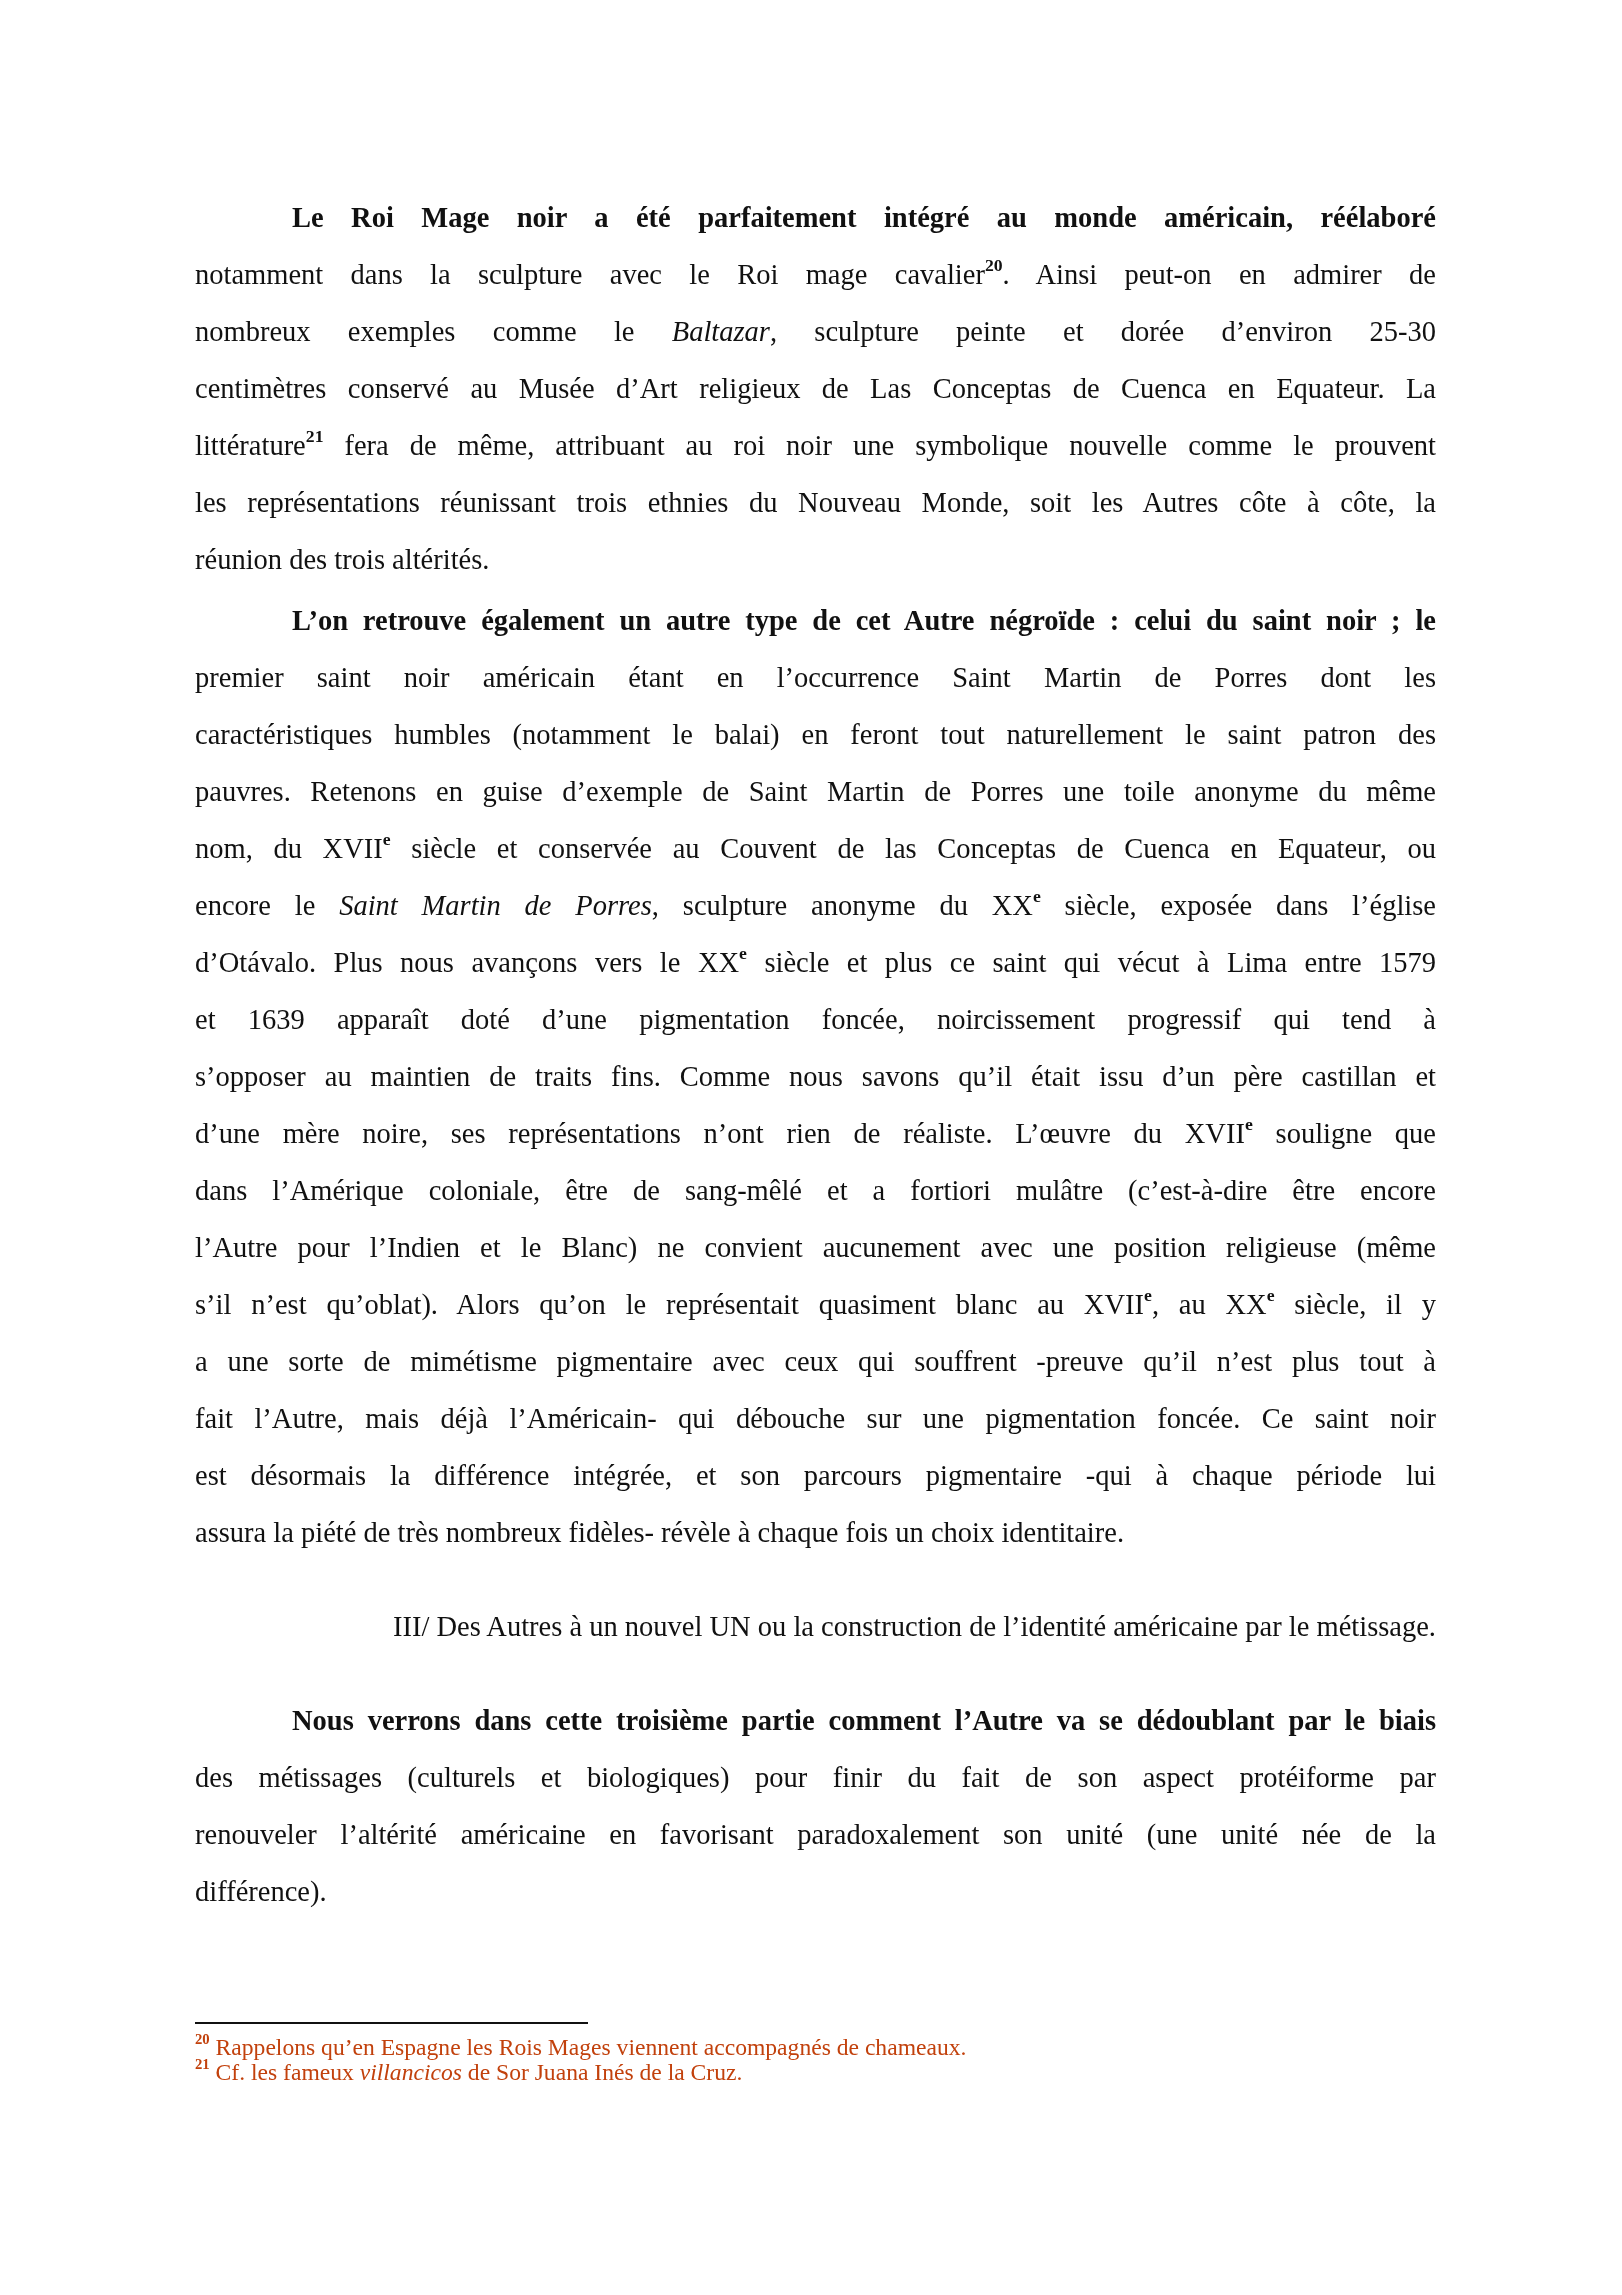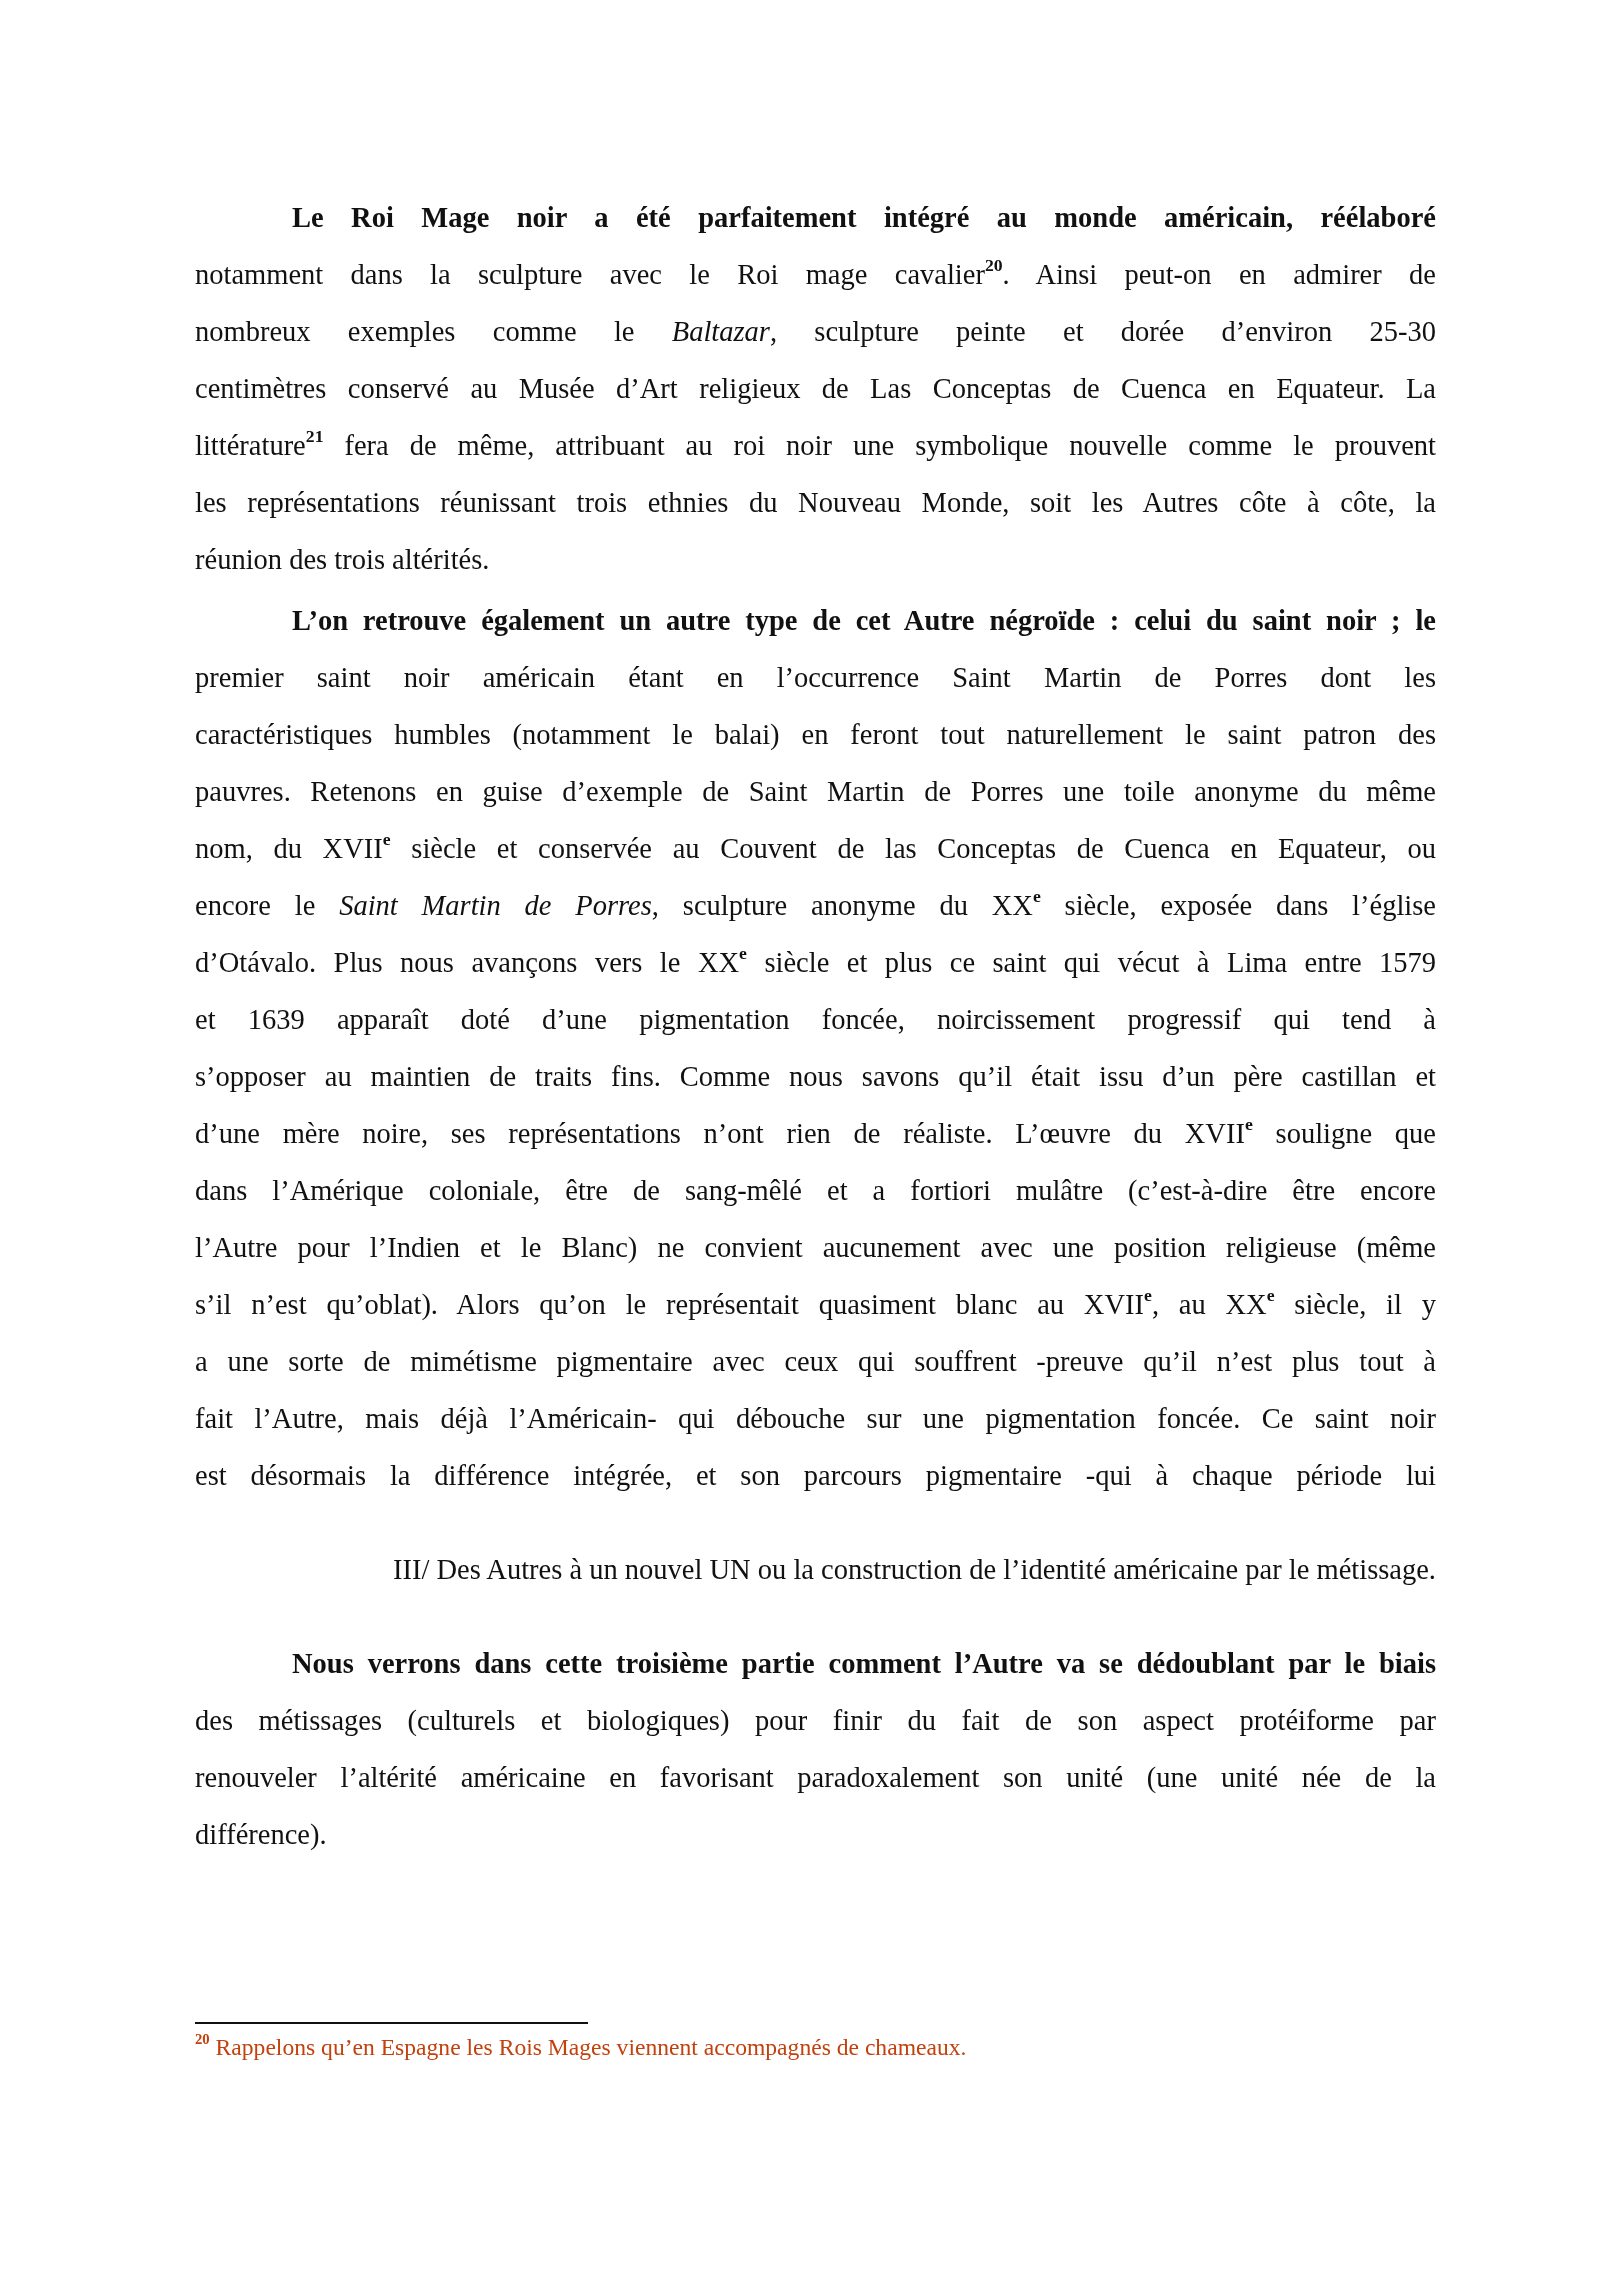--- a/index.html
+++ b/index.html
@@ -52,27 +52,29 @@
       <span class="line">d’Otávalo. Plus nous avançons vers le XX<sup>e</sup>  siècle et plus ce saint qui vécut à Lima entre 1579</span>
       <span class="line">et 1639 apparaît doté d’une pigmentation foncée, noircissement progressif qui tend à</span>
       <span class="line">s’opposer au maintien de traits fins. Comme nous savons qu’il était issu d’un père castillan et</span>
       <span class="line">d’une mère noire, ses représentations n’ont rien de réaliste. L’œuvre du XVII<sup>e</sup>  souligne que</span>
       <span class="line">dans l’Amérique coloniale, être de sang-mêlé et a fortiori mulâtre (c’est-à-dire être encore</span>
       <span class="line">l’Autre pour l’Indien et le Blanc) ne convient aucunement avec une position religieuse (même</span>
       <span class="line">s’il n’est qu’oblat). Alors qu’on le représentait quasiment blanc au XVII<sup>e</sup>, au XX<sup>e</sup>  siècle, il y</span>
       <span class="line">a une sorte de mimétisme pigmentaire avec ceux qui souffrent -preuve qu’il n’est plus tout à</span>
       <span class="line">fait l’Autre, mais déjà l’Américain- qui débouche sur une pigmentation foncée. Ce saint noir</span>
       <span class="line">est désormais la différence intégrée, et son parcours pigmentaire -qui à chaque période lui</span>
+      <span class="line last">assura la piété de très nombreux fidèles- révèle à chaque fois un choix identitaire.</span>
     </div>
   <div class="heading" style="margin-top:37px; white-space:nowrap;text-align:right;">III/ Des Autres à un nouvel UN ou la construction de l’identité américaine par le métissage.</div>
   <div class="para para3">
       <span class="line first">Nous verrons dans cette troisième partie comment l’Autre va se dédoublant par le biais</span>
       <span class="line">des métissages (culturels et biologiques) pour finir du fait de son aspect protéiforme par</span>
       <span class="line">renouveler l’altérité américaine en favorisant paradoxalement son unité (une unité née de la</span>
       <span class="line last">différence).</span>
     </div>
 </div>
 
 <div class="footnote-rule"></div>
 <div class="footnotes">
   <span class="footnote"><sup>20</sup> Rappelons qu’en Espagne les Rois Mages viennent accompagnés de chameaux.</span>
+  <span class="footnote"><sup>21</sup> Cf. les fameux  <em>villancicos</em> de Sor Juana Inés de la Cruz.</span>
 </div>
 
 
 </body></html>

